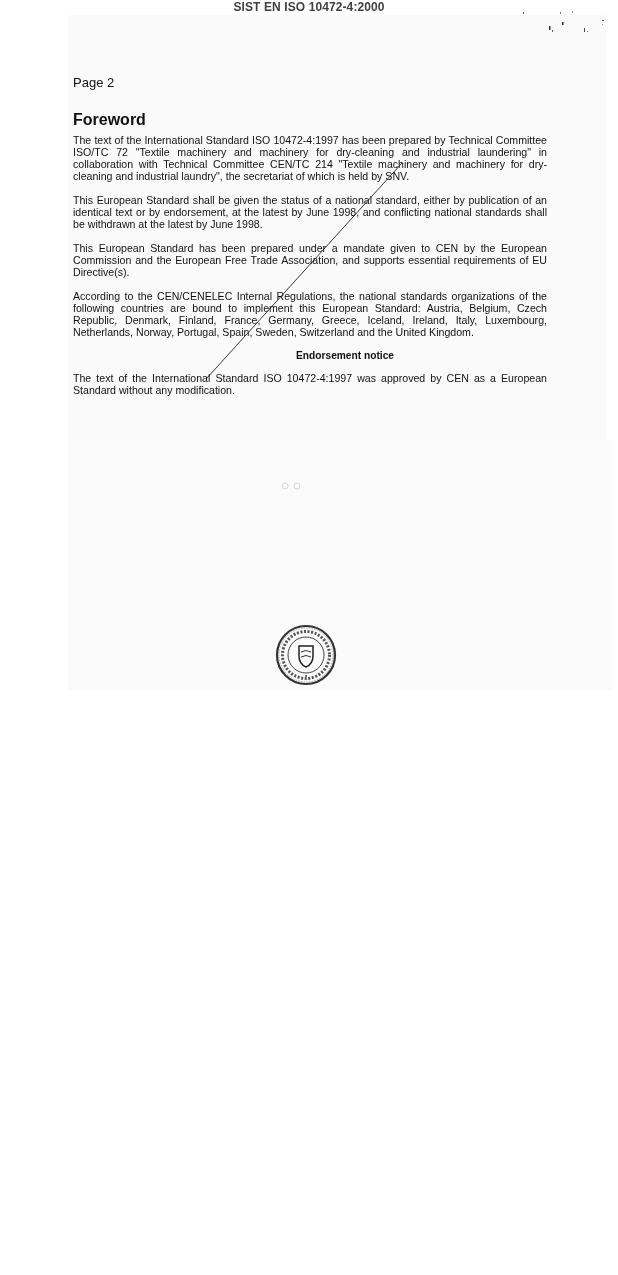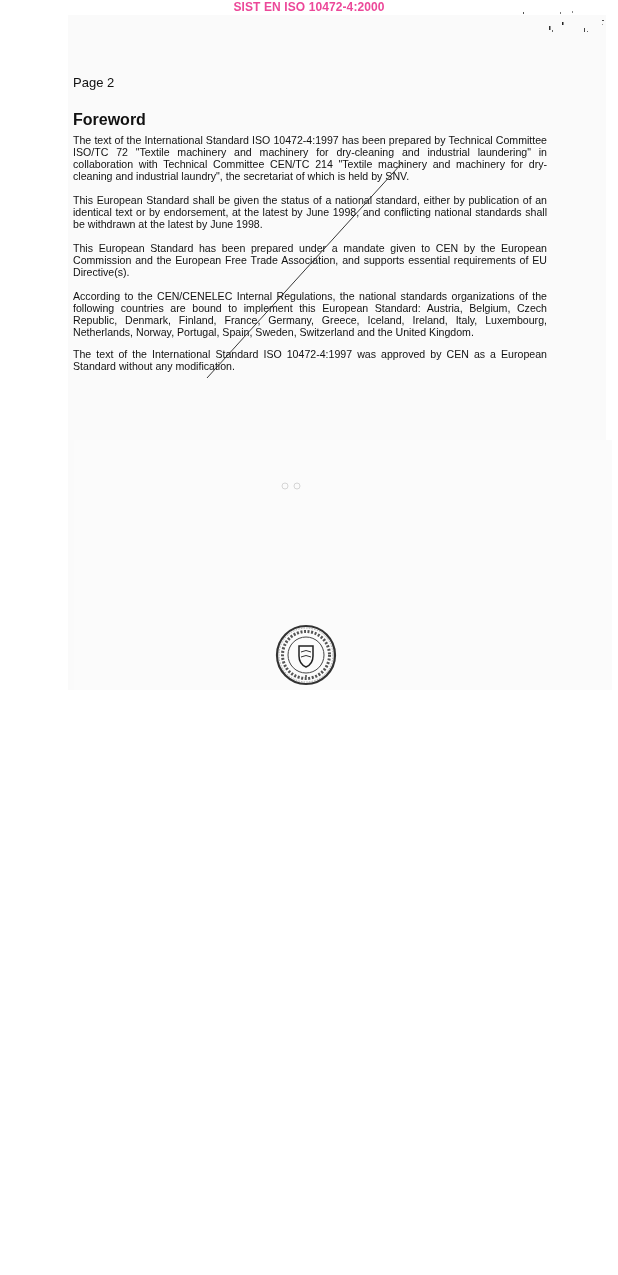--- a/index.html
+++ b/index.html
@@ -18,21 +18,21 @@
     .watermark {
       position: absolute;
       top: 0;
       left: 0;
       width: 618px;
       text-align: center;
       font-family: "Liberation Sans", sans-serif;
       font-weight: bold;
       font-size: 12px;
       line-height: 14px;
-      color: #ec4899;
+      color: #404040;
       letter-spacing: 0.1px;
     }
     .scan-page {
       position: absolute;
       left: 68px;
       top: 15px;
       width: 538px;
       height: 675px;
       background: #fafafa;
     }
@@ -136,20 +136,21 @@
 <div class="content">
   <span class="header-line">Page 2</span>
 
   <div class="section-title">Foreword</div>
 
   <div class="para first">The text of the International Standard ISO 10472-4:1997 has been prepared by Technical Committee ISO/TC 72 "Textile machinery and machinery for dry-cleaning and industrial laundering" in collaboration with Technical Committee CEN/TC 214 "Textile machinery and machinery for dry-cleaning and industrial laundry", the secretariat of which is held by SNV.</div>
   <div class="para">This European Standard shall be given the status of a national standard, either by publication of an identical text or by endorsement, at the latest by June 1998, and conflicting national standards shall be withdrawn at the latest by June 1998.</div>
   <div class="para">This European Standard has been prepared under a mandate given to CEN by the European Commission and the European Free Trade Association, and supports essential requirements of EU Directive(s).</div>
   <div class="para">According to the CEN/CENELEC Internal Regulations, the national standards organizations of  the following countries are bound to implement this European Standard: Austria, Belgium, Czech Republic, Denmark, Finland, France, Germany, Greece, Iceland, Ireland, Italy, Luxembourg, Netherlands, Norway, Portugal, Spain, Sweden, Switzerland and the United Kingdom.</div>
 
+  <div class="centered-heading">Endorsement notice</div>
   <div class="para endorse">The text of the International Standard ISO 10472-4:1997 was approved by CEN as a European Standard without any modification.</div>
 </div>
 
 <svg class="diag-line" viewBox="0 0 618 1275">
   <line x1="402" y1="163" x2="207" y2="378" stroke="#222" stroke-width="0.9"></line>
 </svg>
 
 <svg class="faint-marks" viewBox="0 0 30 20">
   <circle cx="7" cy="8" r="3" fill="none" stroke="#ccc" stroke-width="0.8"></circle>
   <circle cx="19" cy="8" r="3" fill="none" stroke="#ccc" stroke-width="0.8"></circle>

